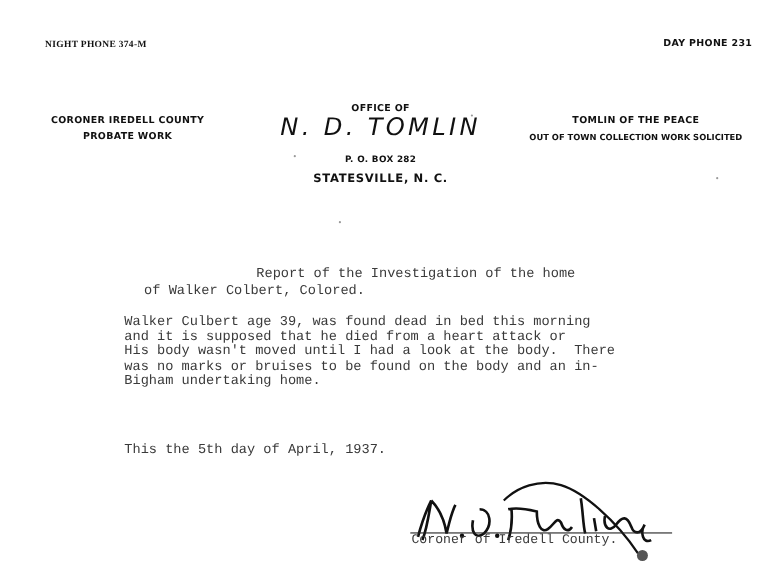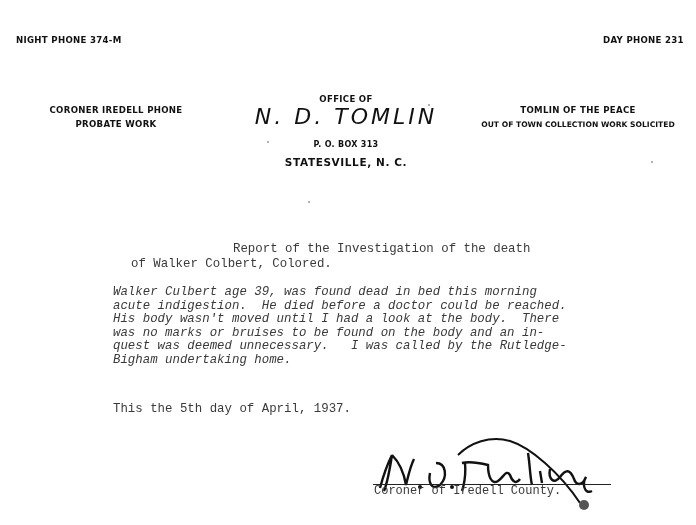--- a/index.html
+++ b/index.html
@@ -14,45 +14,44 @@
     position: absolute; font-family: "Liberation Mono", monospace; font-size: 12.4px; color: #3a3a3a;
     white-space: pre; line-height: 13.6px;
   }
   .sig-line { position: absolute; left: 373px; top: 484px; width: 238px; height: 1px; background: #222; }
   .speck { position: absolute; background: #999; width: 2px; height: 2px; border-radius: 1px; }
 </style>
 </head>
 <body>
 
 <div>
-  <div class="lh small" style="left:16px; top:35px;">NIGHT PHONE 374-M</div>
+  <div class="lh small" style="left:41px; top:35px;font-family:Liberation Serif, serif;">NIGHT PHONE 374-M</div>
   <div class="lh small" style="left:579px; top:35px;padding-left:24px;">DAY PHONE 231</div>
 
-  <div class="lh small center" style="left:116px; top:69px;">CORONER IREDELL PHONE</div>
+  <div class="lh small center" style="left:116px; top:69px;">CORONER IREDELL COUNTY</div>
   <div class="lh small center" style="left:116px; top:83px;">PROBATE WORK</div>
 
   <div class="lh small center" style="left:346px; top:58px;">OFFICE OF</div>
   <div class="lh center" style="left:346px; top:68px; font-size:22px; font-weight:normal; letter-spacing:3px; font-family:'DejaVu Sans', sans-serif;font-style:italic;">N. D. TOMLIN</div>
-  <div class="lh small center" style="left:346px; top:104px; font-size:8px;">P. O. BOX 313</div>
+  <div class="lh small center" style="left:346px; top:104px; font-size:8px;">P. O. BOX 282</div>
   <div class="lh center" style="left:346px; top:120px; font-size:10.5px; letter-spacing:0.6px;">STATESVILLE, N. C.</div>
 
   <div class="lh small center" style="left:578px; top:69px;">TOMLIN OF THE PEACE</div>
   <div class="lh center" style="left:578px; top:84px; font-size:7.6px;">OUT OF TOWN COLLECTION WORK SOLICITED</div>
 </div>
 
 <div>
-  <div class="typed" style="left:233px; top:243px;">Report of the Investigation of the death</div>
+  <div class="typed" style="left:233px; top:243px;">Report of the Investigation of the home</div>
   <div class="typed" style="left:131px; top:258px;">of Walker Colbert, Colored.</div>
 
-  <div style="position:absolute; left:113px; top:286px;font-style:italic;">
+  <div style="position:absolute; left:113px; top:286px;">
     <div class="typed" style="position:relative;">Walker Culbert age 39, was found dead in bed this morning</div>
-    <div class="typed" style="position:relative;">acute indigestion.  He died before a doctor could be reached.</div>
+    <div class="typed" style="position:relative;">and it is supposed that he died from a heart attack or</div>
     <div class="typed" style="position:relative;">His body wasn't moved until I had a look at the body.  There</div>
     <div class="typed" style="position:relative;">was no marks or bruises to be found on the body and an in-</div>
-    <div class="typed" style="position:relative;">quest was deemed unnecessary.   I was called by the Rutledge-</div>
     <div class="typed" style="position:relative;">Bigham undertaking home.</div>
   </div>
 
   <div class="typed" style="left:113px; top:403px;">This the 5th day of April, 1937.</div>
 </div>
 
 <div>
   <svg style="position:absolute; left:370px; top:433px;" width="260" height="80" viewBox="0 0 260 80">
     <path d="M10 55 C 14 40, 18 30, 22 22 M22 22 C 20 35, 18 48, 14 58 M22 22 C 30 30, 34 40, 36 52 C 38 44, 40 34, 44 26" fill="none" stroke="#111" stroke-width="2.4"></path>
     <circle cx="50" cy="54" r="2" fill="#111"></circle>

